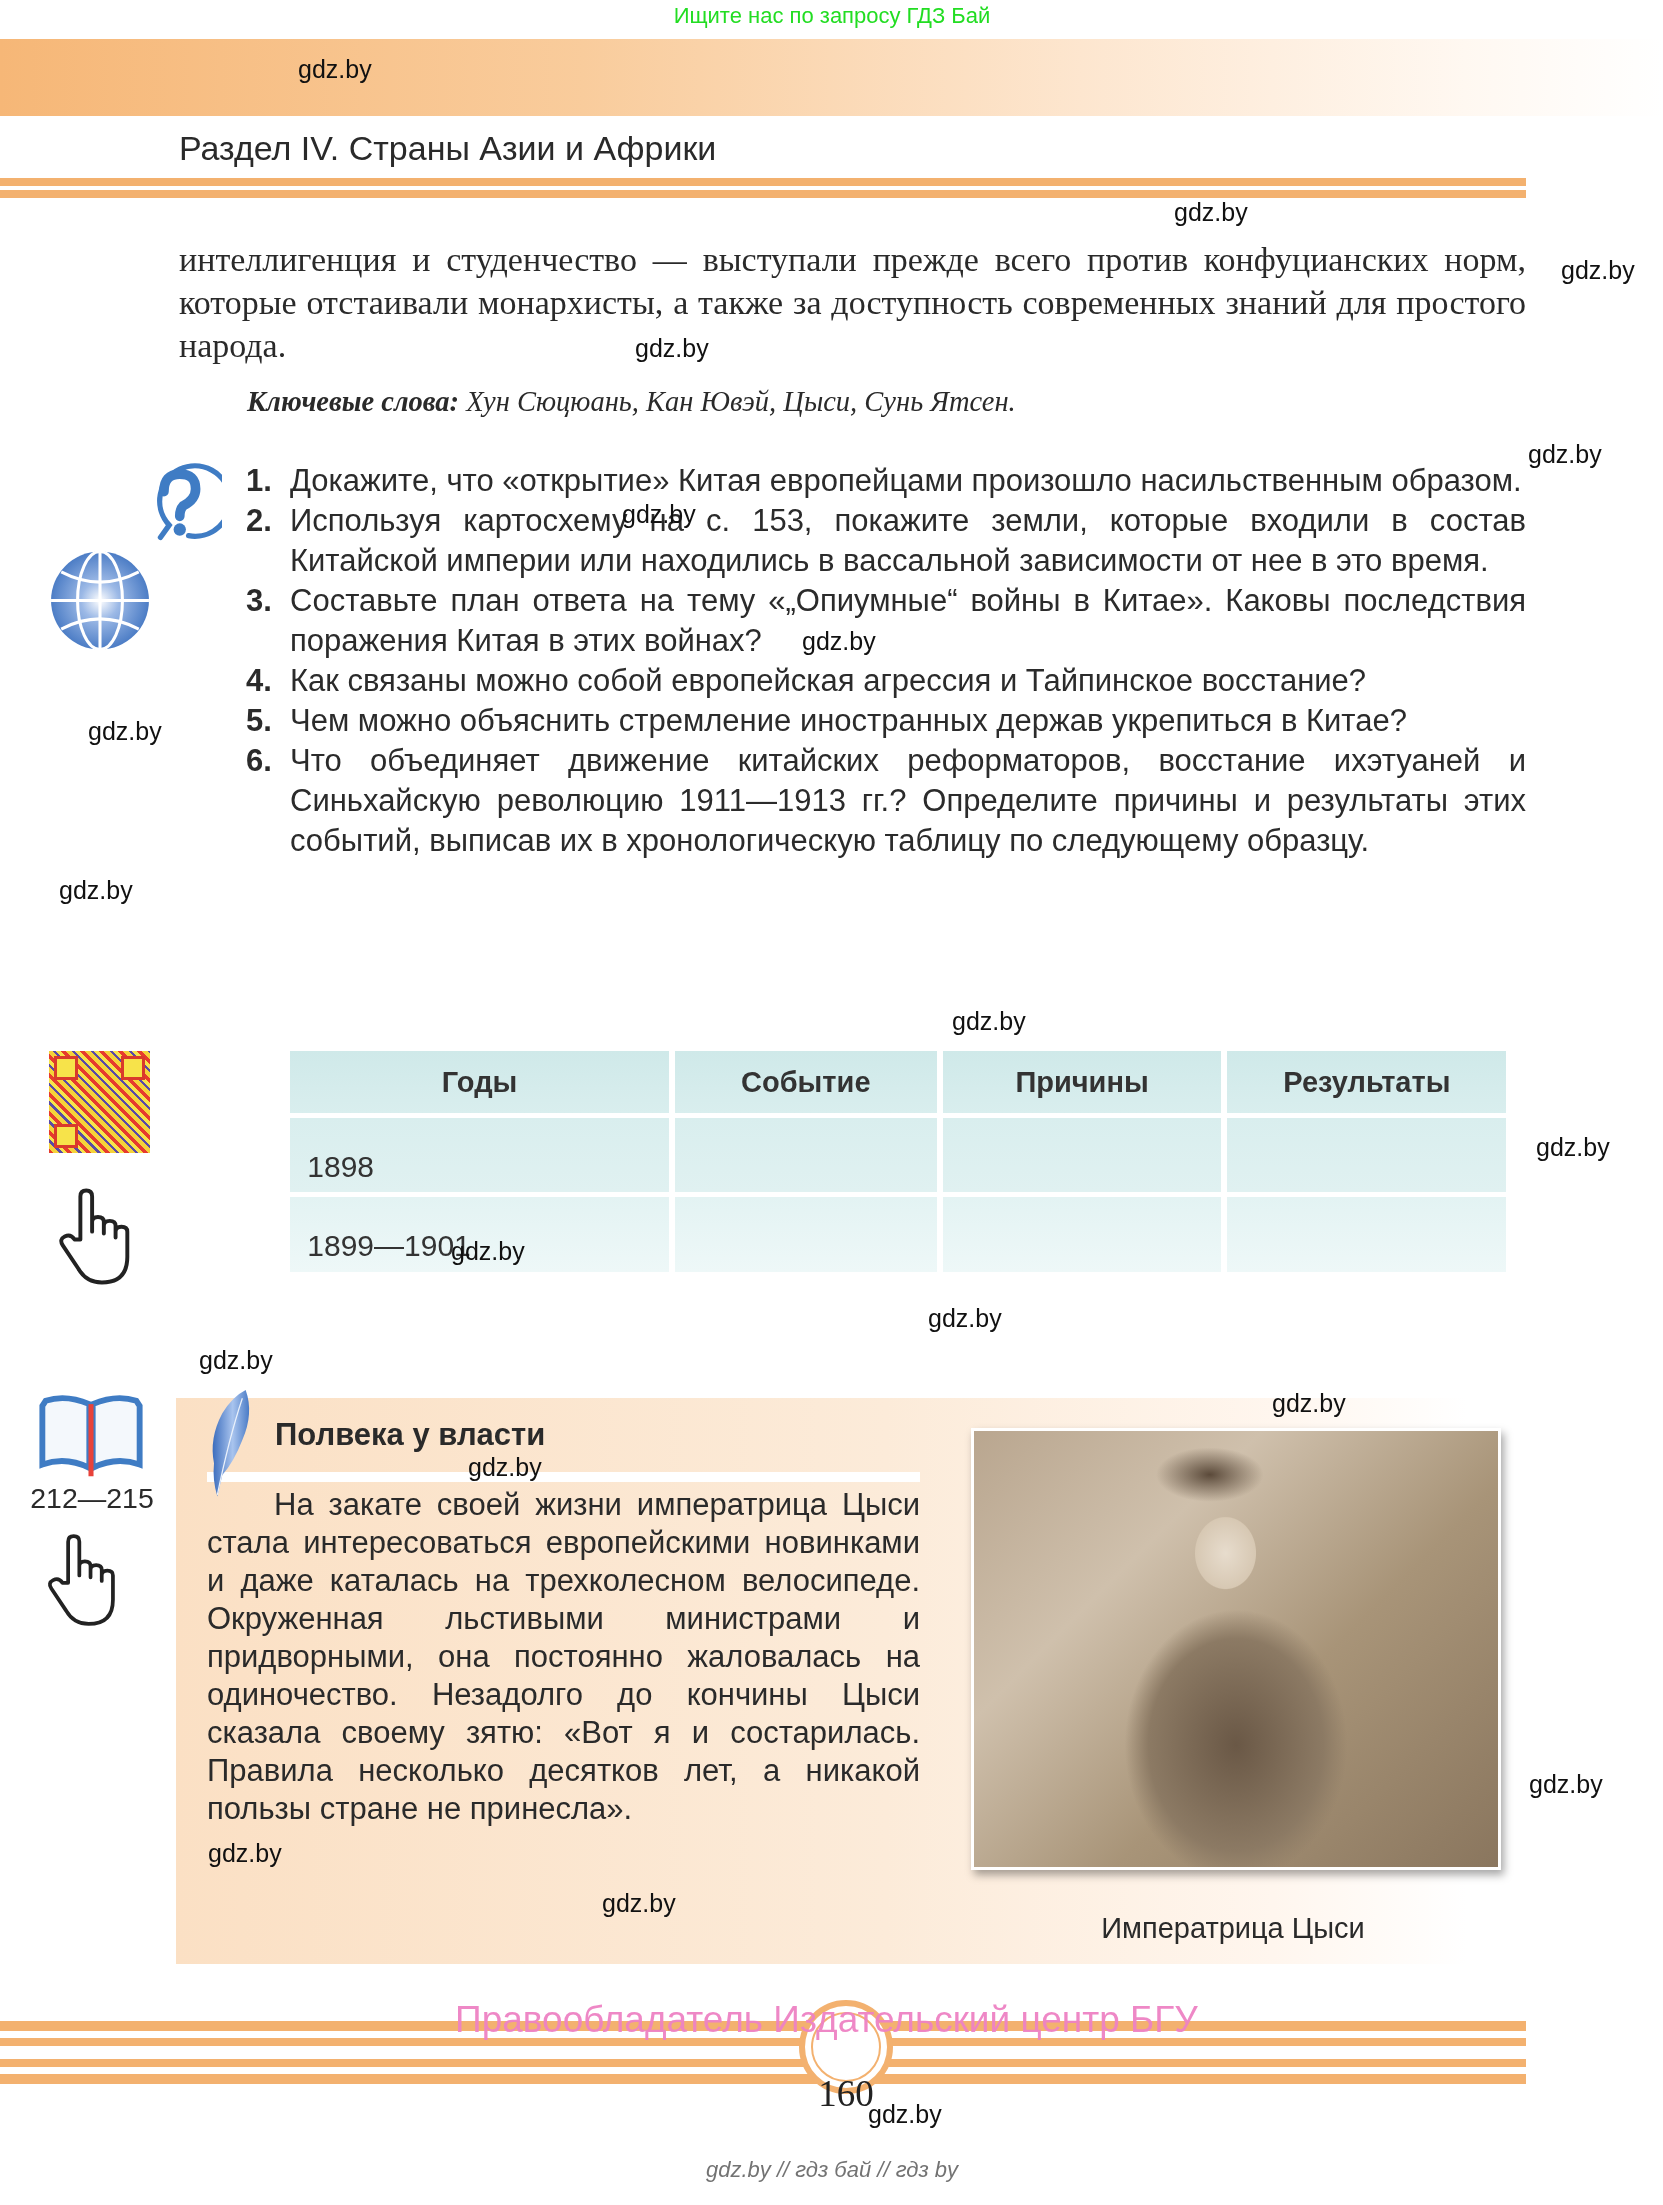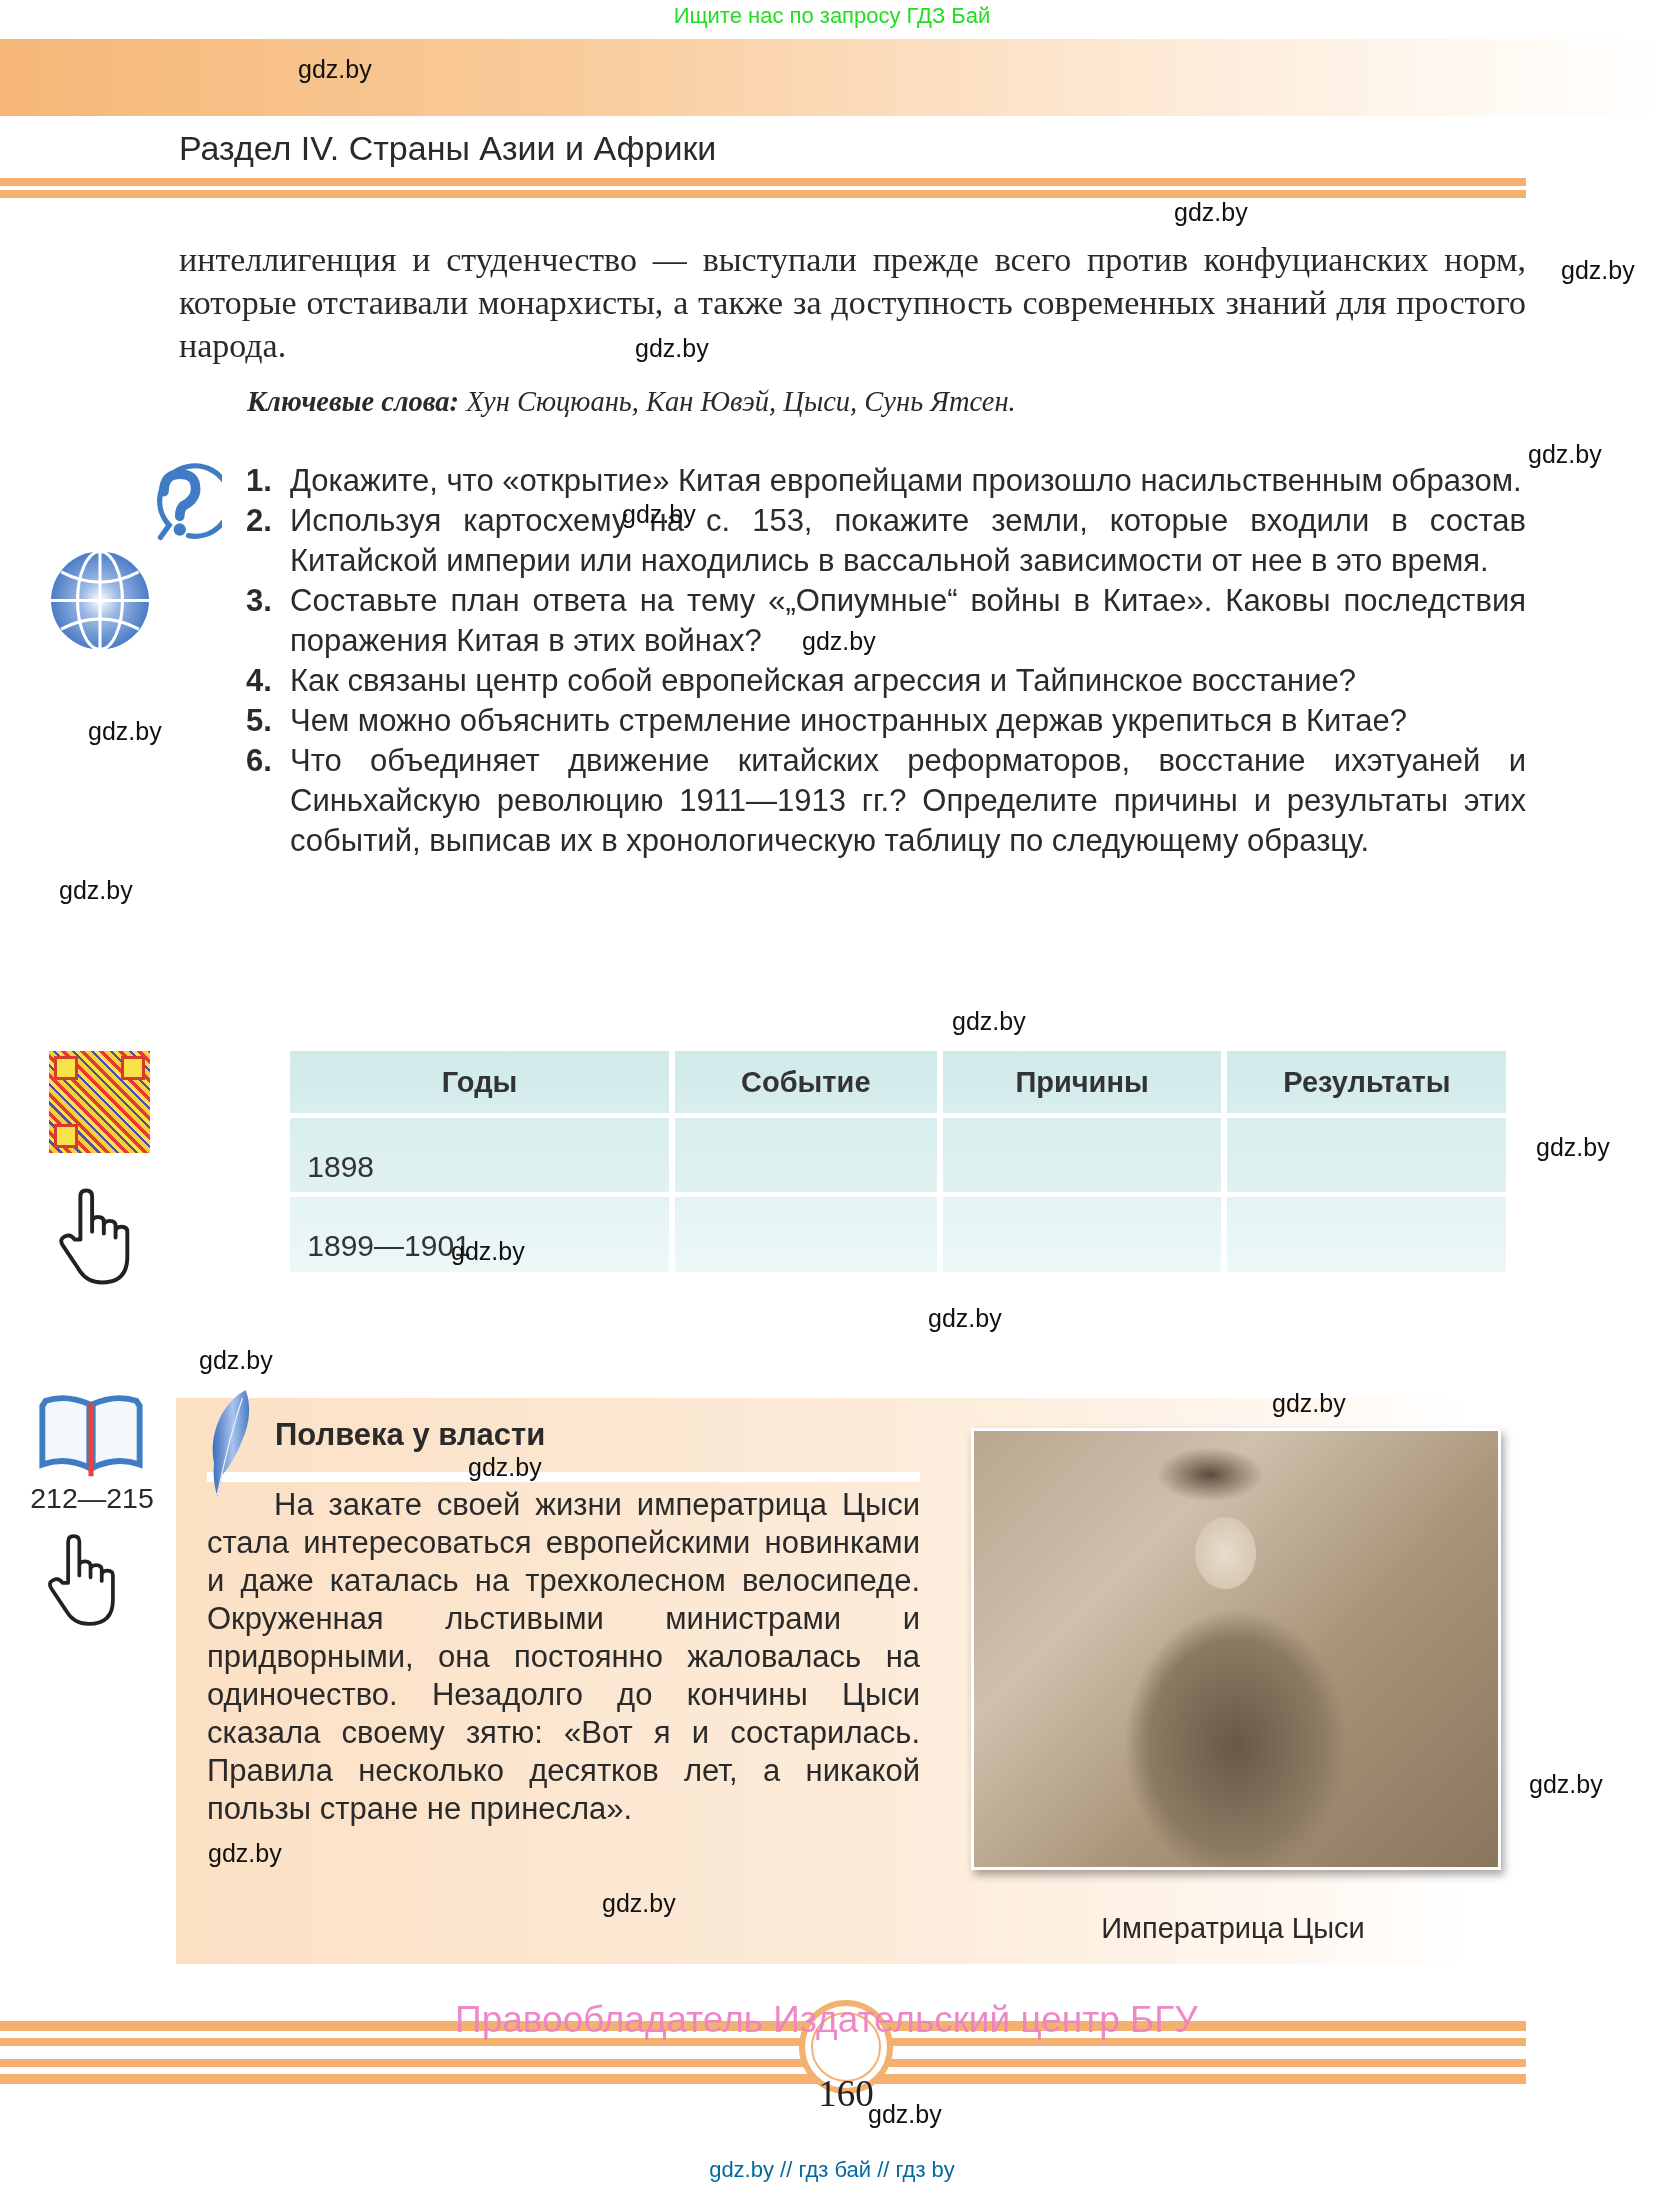--- a/index.html
+++ b/index.html
@@ -40,21 +40,21 @@
              radial-gradient(ellipse 67px 34px at 45% 10%, #5b4a3a 0%, transparent 80%),
              linear-gradient(135deg,#b9a68f 0%,#cfc0ac 30%,#a89478 60%,#8a765e 100%); }
   .caption { left:971px; width:524px; top:1912px; text-align:center; font-size:29px; color:#2a2a2a; }
   .range { left:25px; top:1482px; width:134px; text-align:center; font-size:28.5px; color:#2a2a2a; }
   .foot-rule { left:0; width:1526px; height:10px; background:#f3b16f; }
   .page-circle { left:799px; top:2000px; width:94px; height:94px; border-radius:50%;
                  background:#fff; border:6.7px solid #f3b16f; box-sizing:border-box; }
   .page-circle-inner { left:811px; top:2012px; width:70px; height:70px; border-radius:50%; border:2.5px solid #f3b16f; box-sizing:border-box; }
   .page-num { left:799px; top:2028px; width:94px; text-align:center; font-family:"Liberation Serif", serif; font-size:37px; color:#222;margin-top:44px; }
   .rights { left:405px; top:1999px; width:843px; text-align:center; font-size:37px; color:#ee82c4; opacity:0.95; white-space:nowrap; }
-  .bottom-links { left:0; width:1664px; top:2157px; text-align:center; font-size:22px; color:#0369a1; }
+  .bottom-links { left:0; width:1664px; top:2157px; text-align:center; font-size:22px; color:#737373;font-style:italic; }
 </style>
 </head>
 <body>
 
 <div class="abs top-search">Ищите нас по запросу ГДЗ Бай</div>
 <div class="abs band"></div>
 <div class="abs wm" style="left:298px;top:55px;">gdz.by</div>
 
 <div class="abs section-title">Раздел IV. Страны Азии и Африки</div>
 <div class="abs rule" style="top:178px;"></div>
@@ -120,21 +120,21 @@
   <div class="q">
       <span class="num">2.</span>
       <span class="txt">Используя картосхему на с. 153, покажите земли, которые входили в состав Китайской империи или находились в вассальной зависимости от нее в это время.</span>
     </div>
   <div class="q">
       <span class="num">3.</span>
       <span class="txt">Составьте план ответа на тему «„Опиумные“ войны в Китае». Каковы последствия поражения Китая в этих войнах?</span>
     </div>
   <div class="q">
       <span class="num">4.</span>
-      <span class="txt">Как связаны центр собой европейская агрессия и Тайпинское восстание?</span>
+      <span class="txt">Как связаны можно собой европейская агрессия и Тайпинское восстание?</span>
     </div>
   <div class="q">
       <span class="num">5.</span>
       <span class="txt">Чем можно объяснить стремление иностранных держав укрепиться в Китае?</span>
     </div>
   <div class="q">
       <span class="num">6.</span>
       <span class="txt">Что объединяет движение китайских реформаторов, восстание ихэтуаней и Синьхайскую революцию 1911—1913 гг.? Определите причины и результаты этих событий, выписав их в хронологическую таблицу по следующему образцу.</span>
     </div>
 </div>

